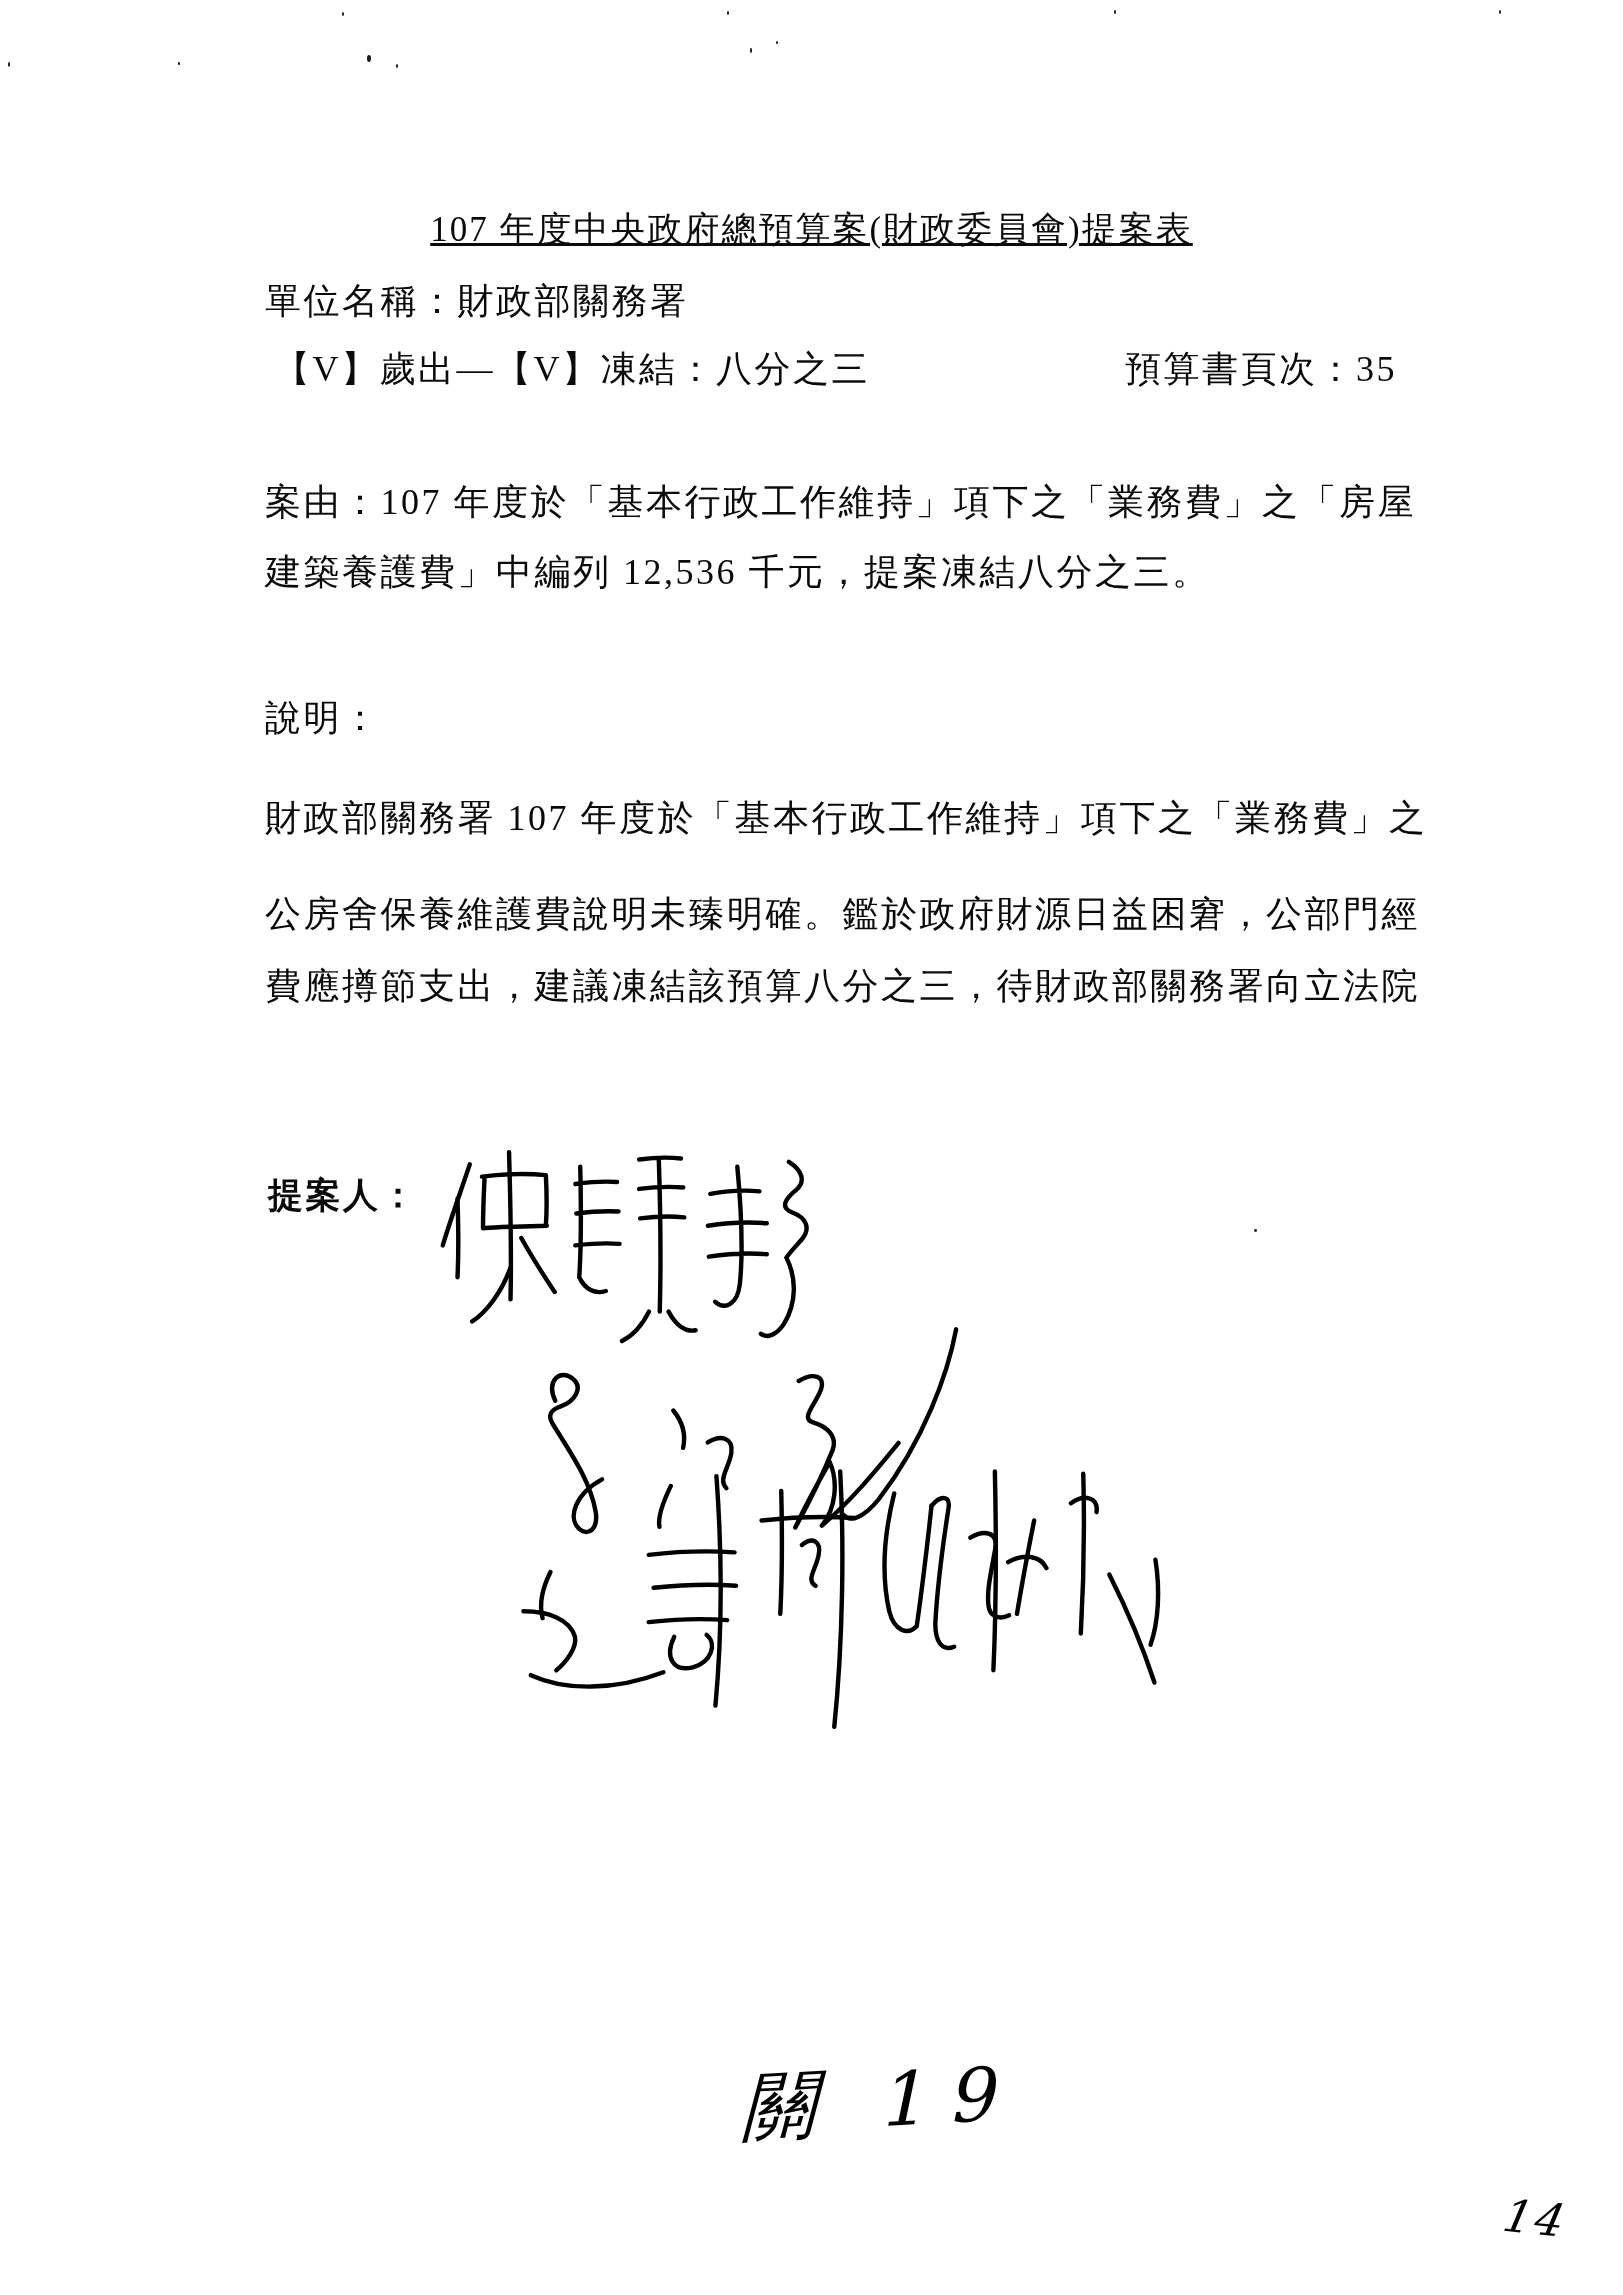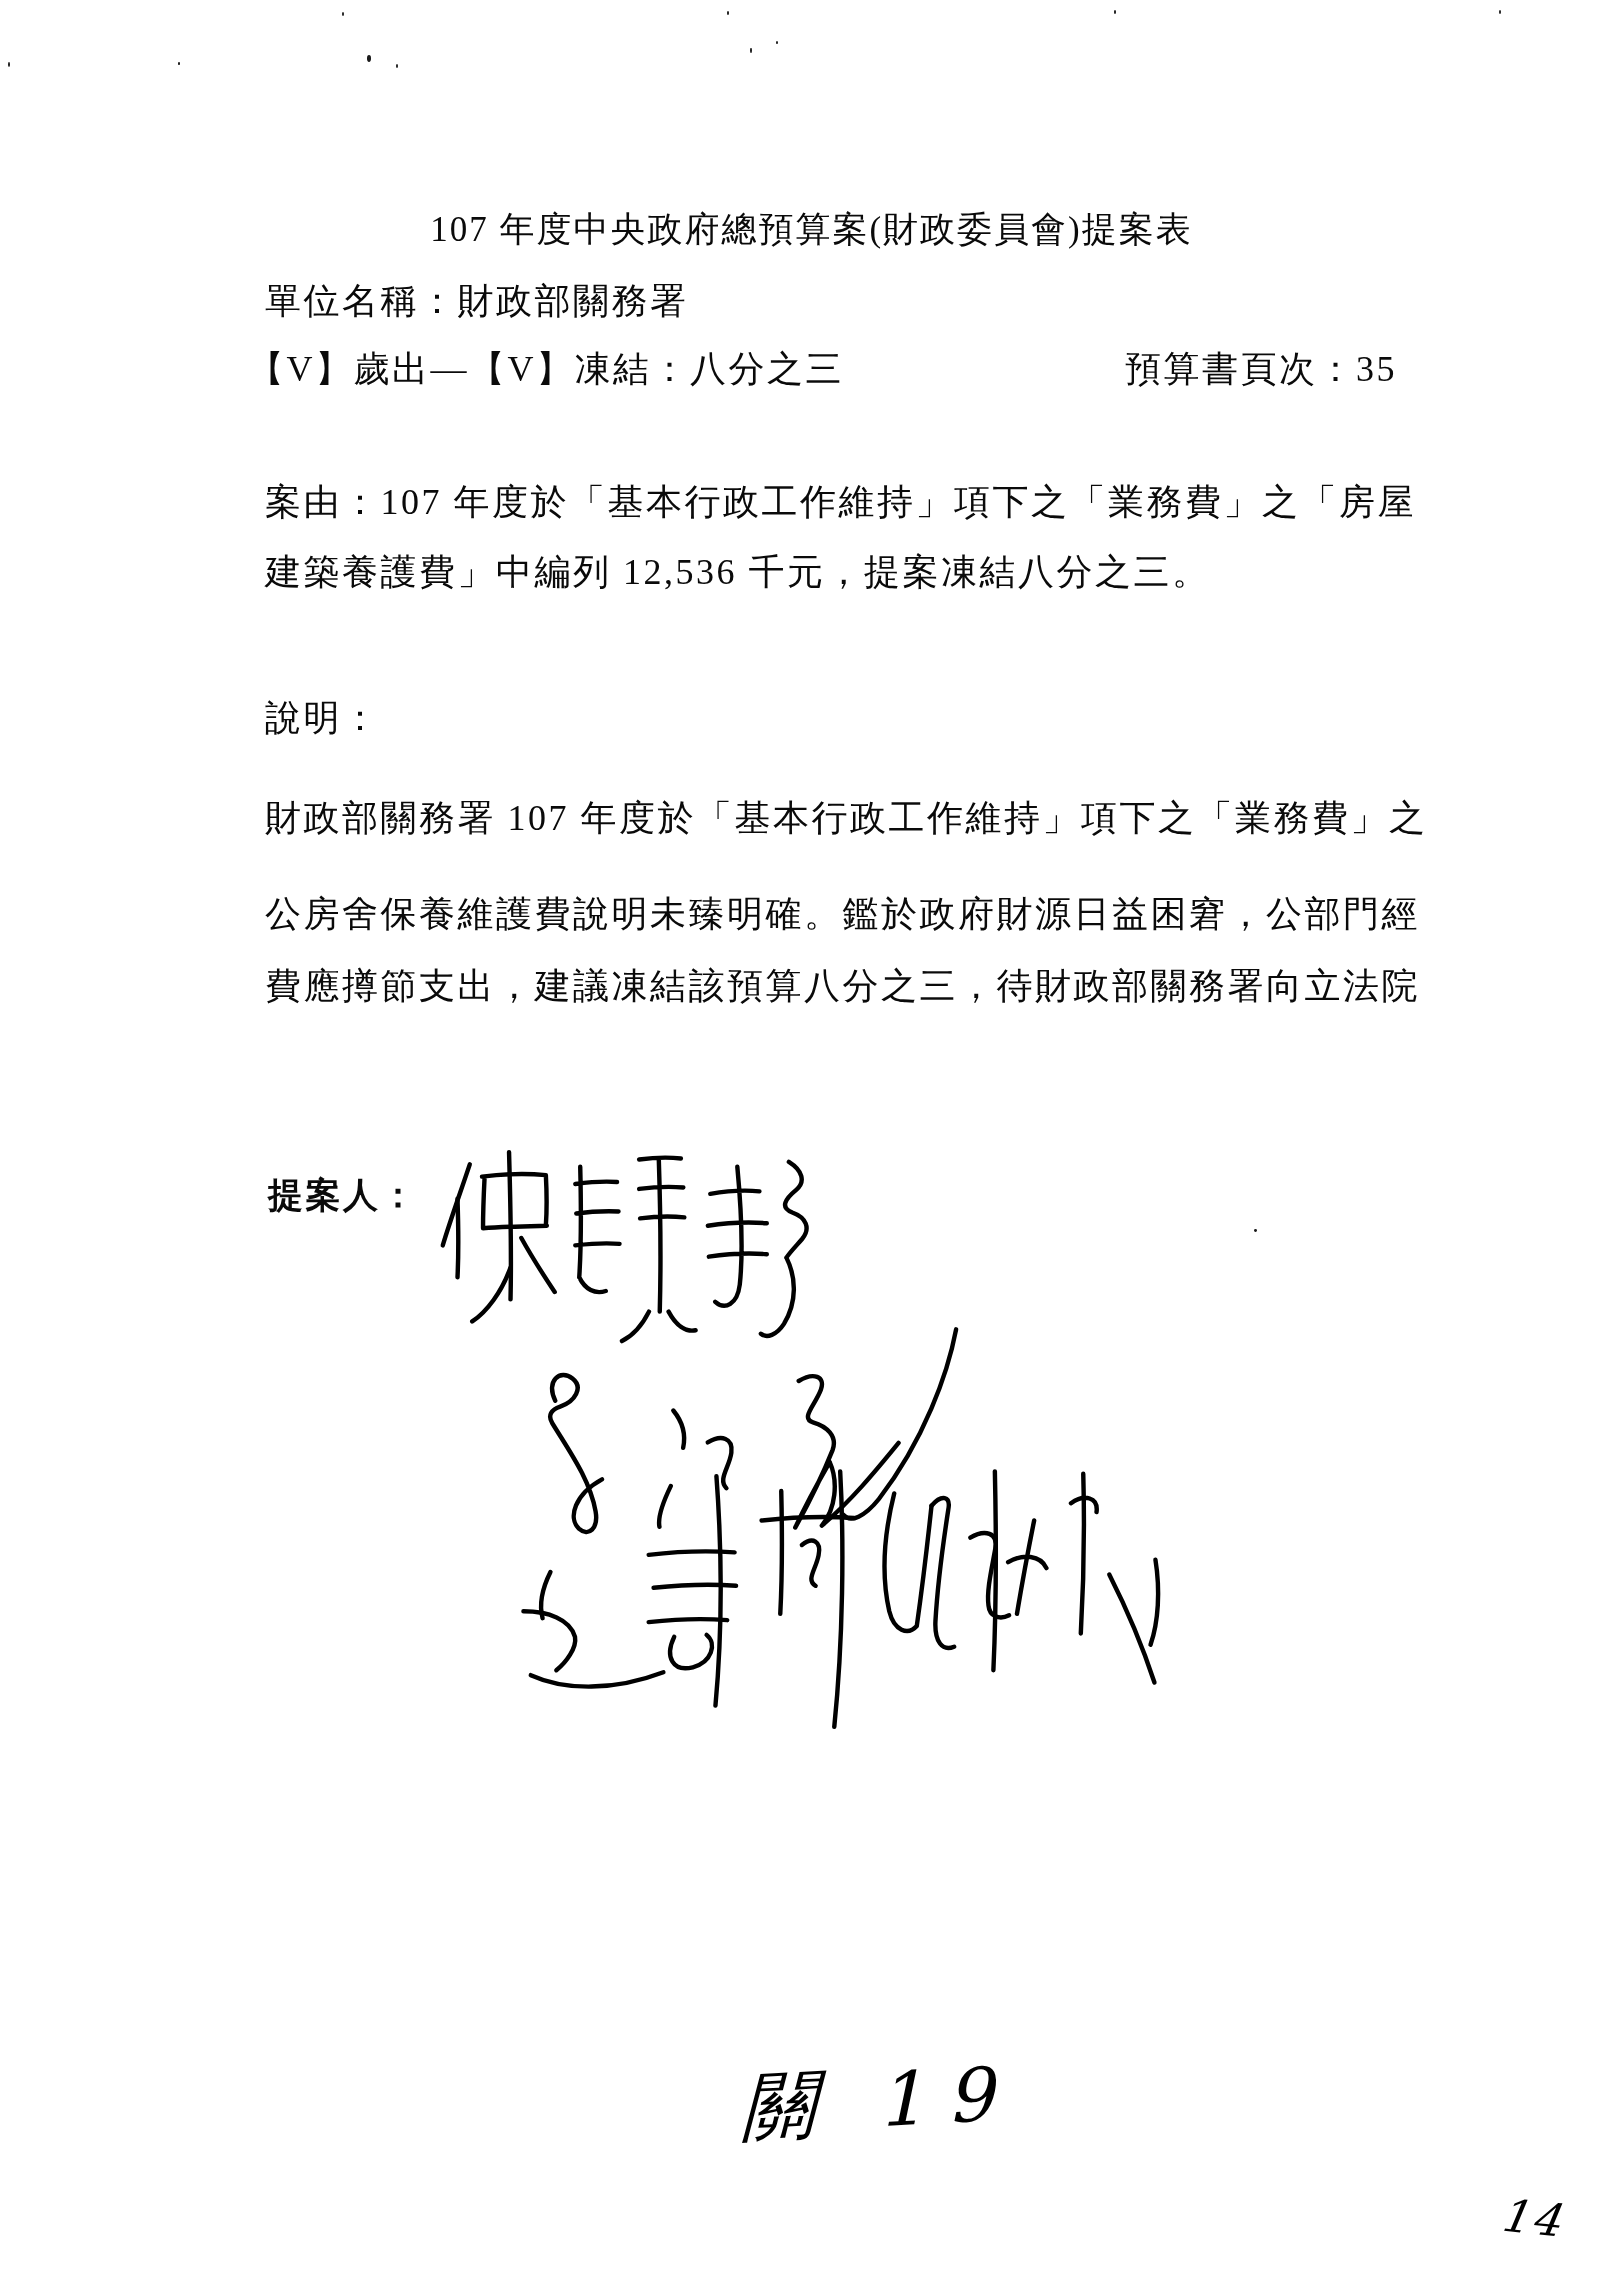--- a/index.html
+++ b/index.html
@@ -60,25 +60,25 @@
     position:absolute;
     background:#1b1b1b;
     border-radius:50%;
   }
 </style>
 </head>
 <body>
 
 <div class="page">
 
-  <div class="line title" style="top:206px;">107 年度中央政府總預算案(財政委員會)提案表</div>
+  <div class="line title" style="top:206px;text-decoration:underline;">107 年度中央政府總預算案(財政委員會)提案表</div>
 
   <div class="line" style="left:265px;top:277px;">單位名稱：財政部關務署</div>
 
-  <div class="line" style="left:248px;top:345px;">【V】歲出—【V】凍結：八分之三</div>
+  <div class="line" style="left:274px;top:345px;">【V】歲出—【V】凍結：八分之三</div>
 
   <div class="line" style="left:1125px;top:345px;">預算書頁次：35</div>
 
   <div class="line" style="left:265px;top:478px;">案由：107 年度於「基本行政工作維持」項下之「業務費」之「房屋</div>
   <div class="line" style="left:265px;top:548px;">建築養護費」中編列 12,536 千元，提案凍結八分之三。</div>
 
   <div class="line" style="left:265px;top:694px;">說明：</div>
   <div class="line" style="left:265px;top:762px;margin-top:32px;">財政部關務署 107 年度於「基本行政工作維持」項下之「業務費」之</div>
   <div class="line" style="left:265px;top:846px;margin-top:44px;">公房舍保養維護費說明未臻明確。鑑於政府財源日益困窘，公部門經</div>
   <div class="line" style="left:265px;top:962px;">費應撙節支出，建議凍結該預算八分之三，待財政部關務署向立法院</div>

